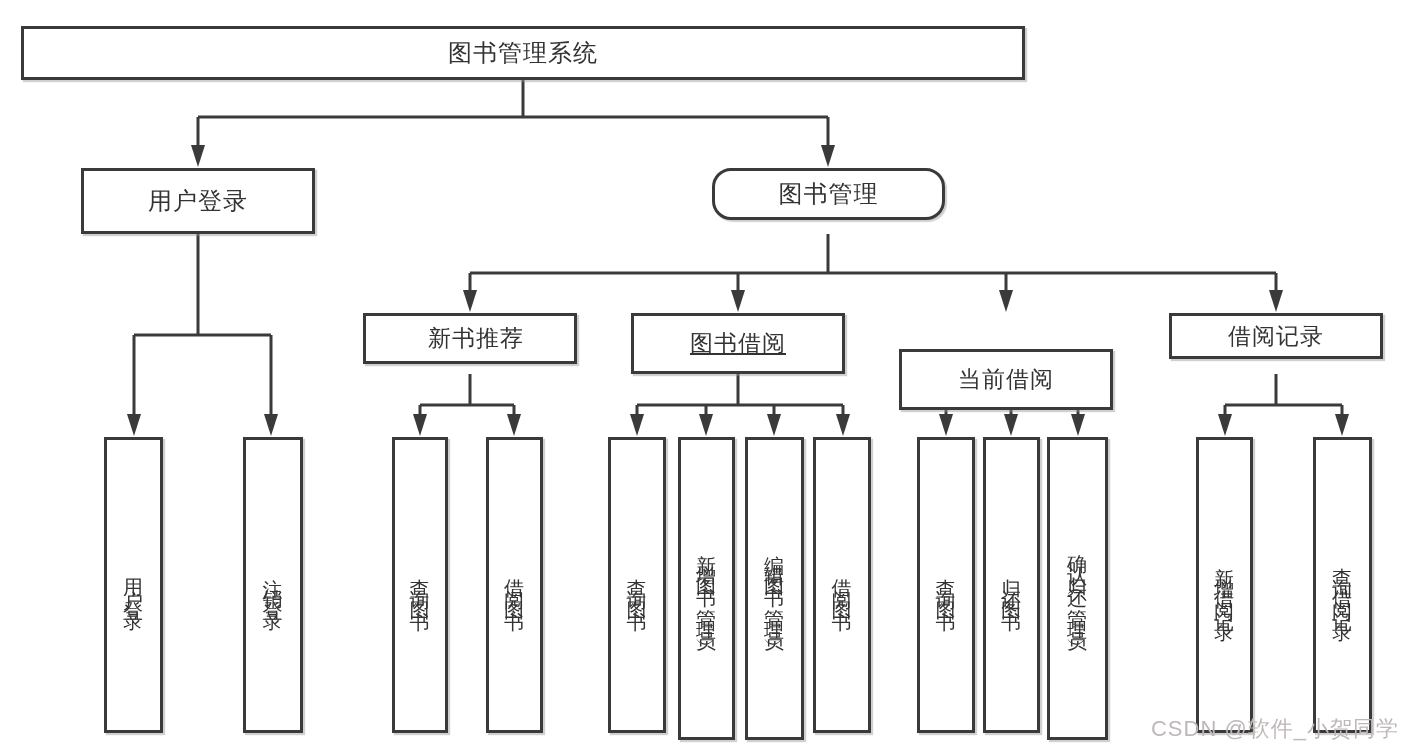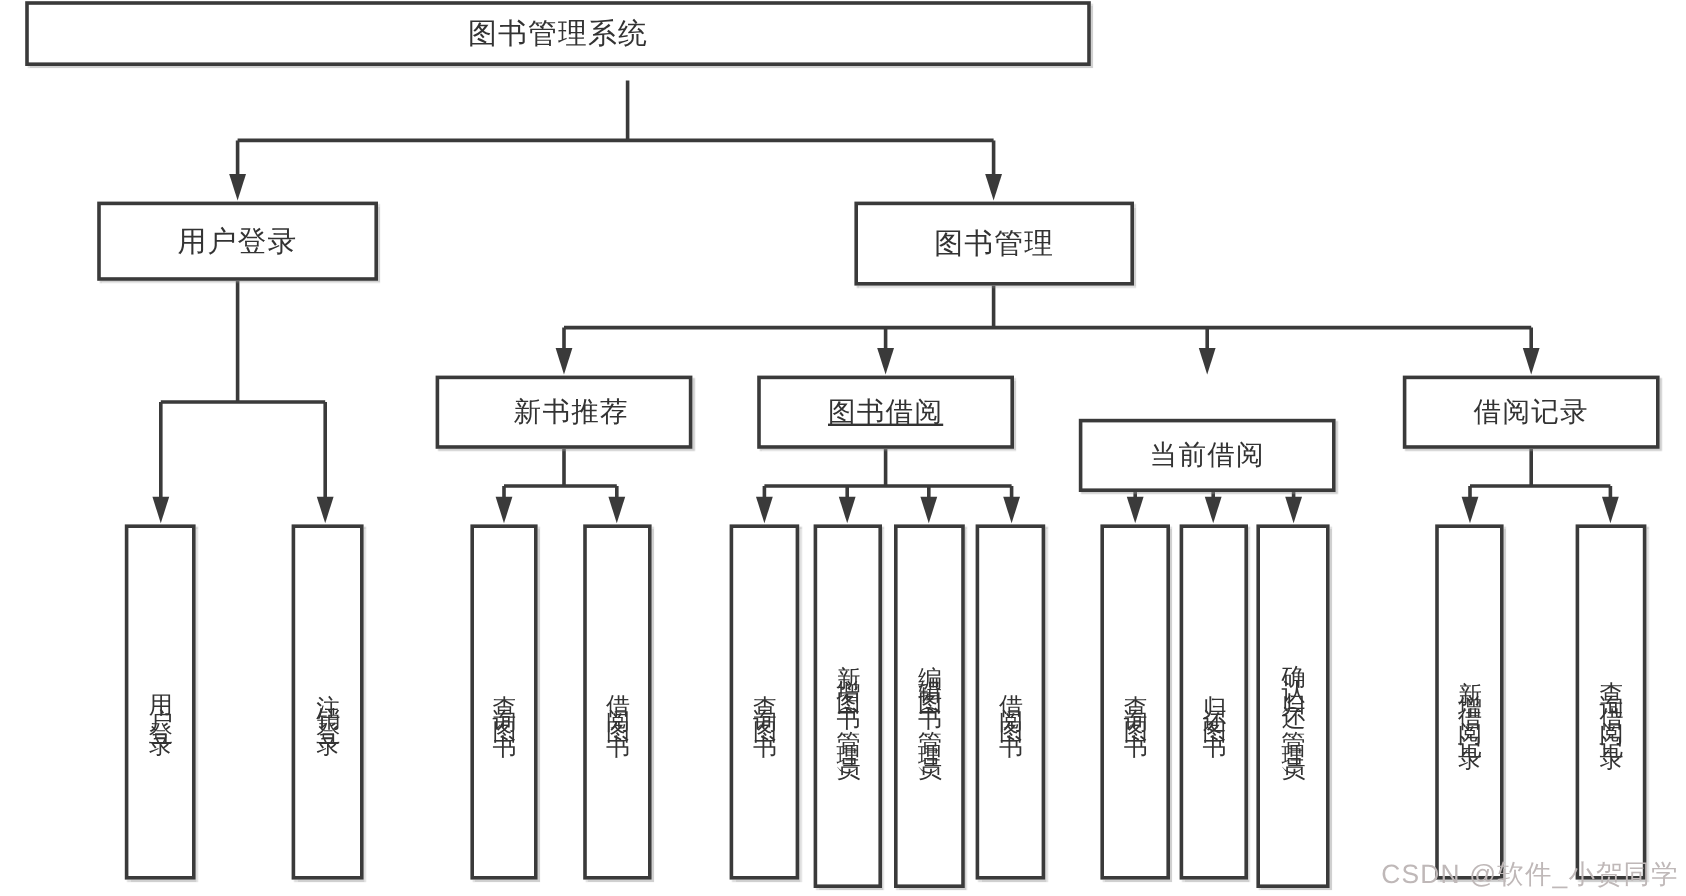--- a/index.html
+++ b/index.html
@@ -73,29 +73,29 @@
     <use href="#ah" transform="translate(706,436)"></use>
     <use href="#ah" transform="translate(774,436)"></use>
     <use href="#ah" transform="translate(843,436)"></use>
     <use href="#ah" transform="translate(946,436)"></use>
     <use href="#ah" transform="translate(1011,436)"></use>
     <use href="#ah" transform="translate(1078,436)"></use>
     <use href="#ah" transform="translate(1225,436)"></use>
     <use href="#ah" transform="translate(1342,436)"></use>
   </svg>
 
-  <div class="node h-node" style="left:21px;top:1px;width:888px;height:54px;">图书管理系统</div>
+  <div class="node h-node" style="left:21px;top:26px;width:1004px;height:54px;">图书管理系统</div>
 
   <div class="node h-node" style="left:81px;top:168px;width:234px;height:66px;">用户登录</div>
-  <div class="node h-node" style="left:712px;top:168px;width:233px;height:70px;">图书管理</div>
+  <div class="node h-node" style="left:712px;top:168px;width:233px;height:52px;border-radius:19px;">图书管理</div>
 
-  <div class="node h-node l2-node" style="left:363px;top:313px;width:214px;height:61px;padding-left:12px;">新书推荐</div>
+  <div class="node h-node l2-node" style="left:363px;top:313px;width:214px;height:51px;padding-left:12px;">新书推荐</div>
   <div class="node h-node l2-node" style="left:631px;top:313px;width:214px;height:61px;text-decoration:underline;">图书借阅</div>
   <div class="node h-node l2-node" style="left:899px;top:313px;width:214px;height:61px;margin-top:36px;">当前借阅</div>
-  <div class="node h-node l2-node" style="left:1169px;top:313px;width:214px;height:61px;">借阅记录</div>
+  <div class="node h-node l2-node" style="left:1169px;top:313px;width:214px;height:46px;">借阅记录</div>
 
   <div class="node v-node" style="left:104px;top:437px;width:59px;height:296px;">用户登录</div>
   <div class="node v-node" style="left:243px;top:437px;width:60px;height:296px;">注销登录</div>
 
   <div class="node v-node" style="left:392px;top:437px;width:56px;height:296px;">查询图书</div>
   <div class="node v-node" style="left:486px;top:437px;width:57px;height:296px;">借阅图书</div>
 
   <div class="node v-node" style="left:608px;top:437px;width:58px;height:296px;">查询图书</div>
   <div class="node v-node" style="left:678px;top:437px;width:57px;height:303px;">新增图书（管理员）</div>
   <div class="node v-node" style="left:745px;top:437px;width:59px;height:303px;">编辑图书（管理员）</div>

